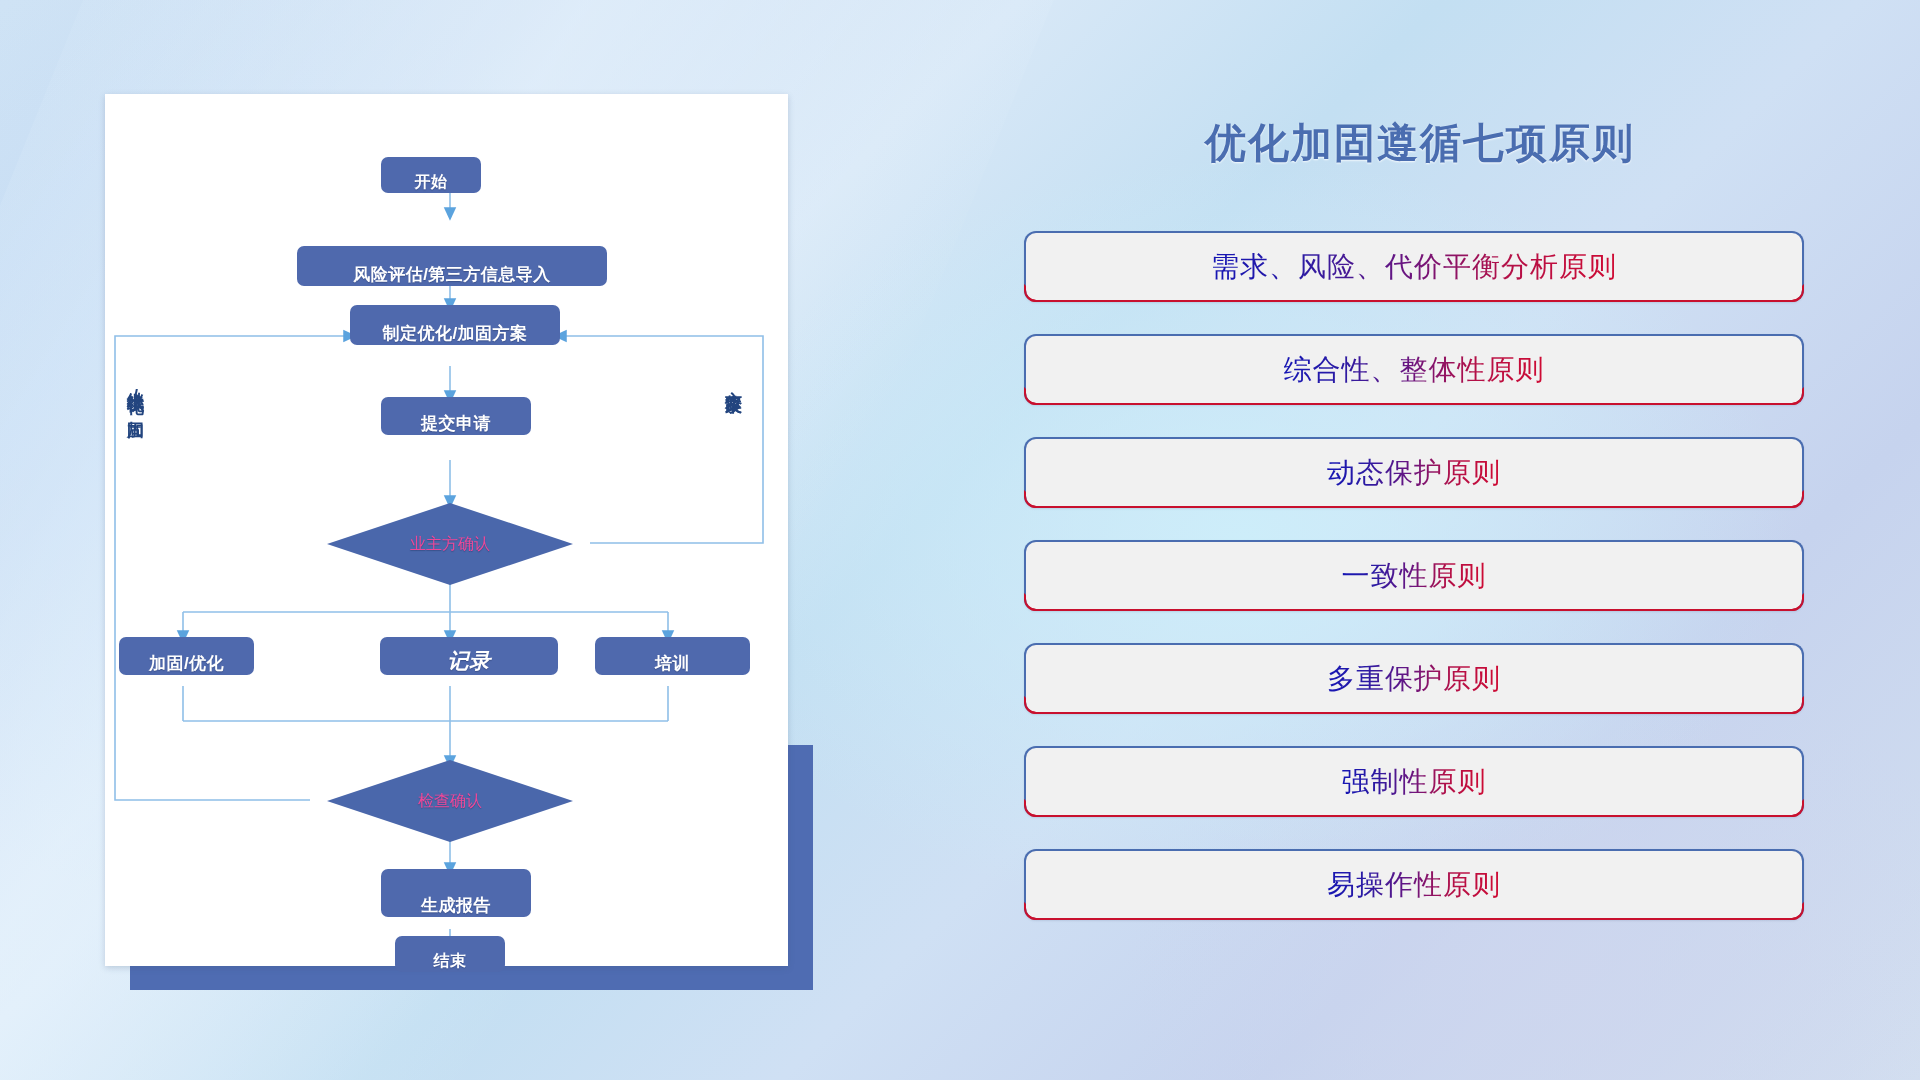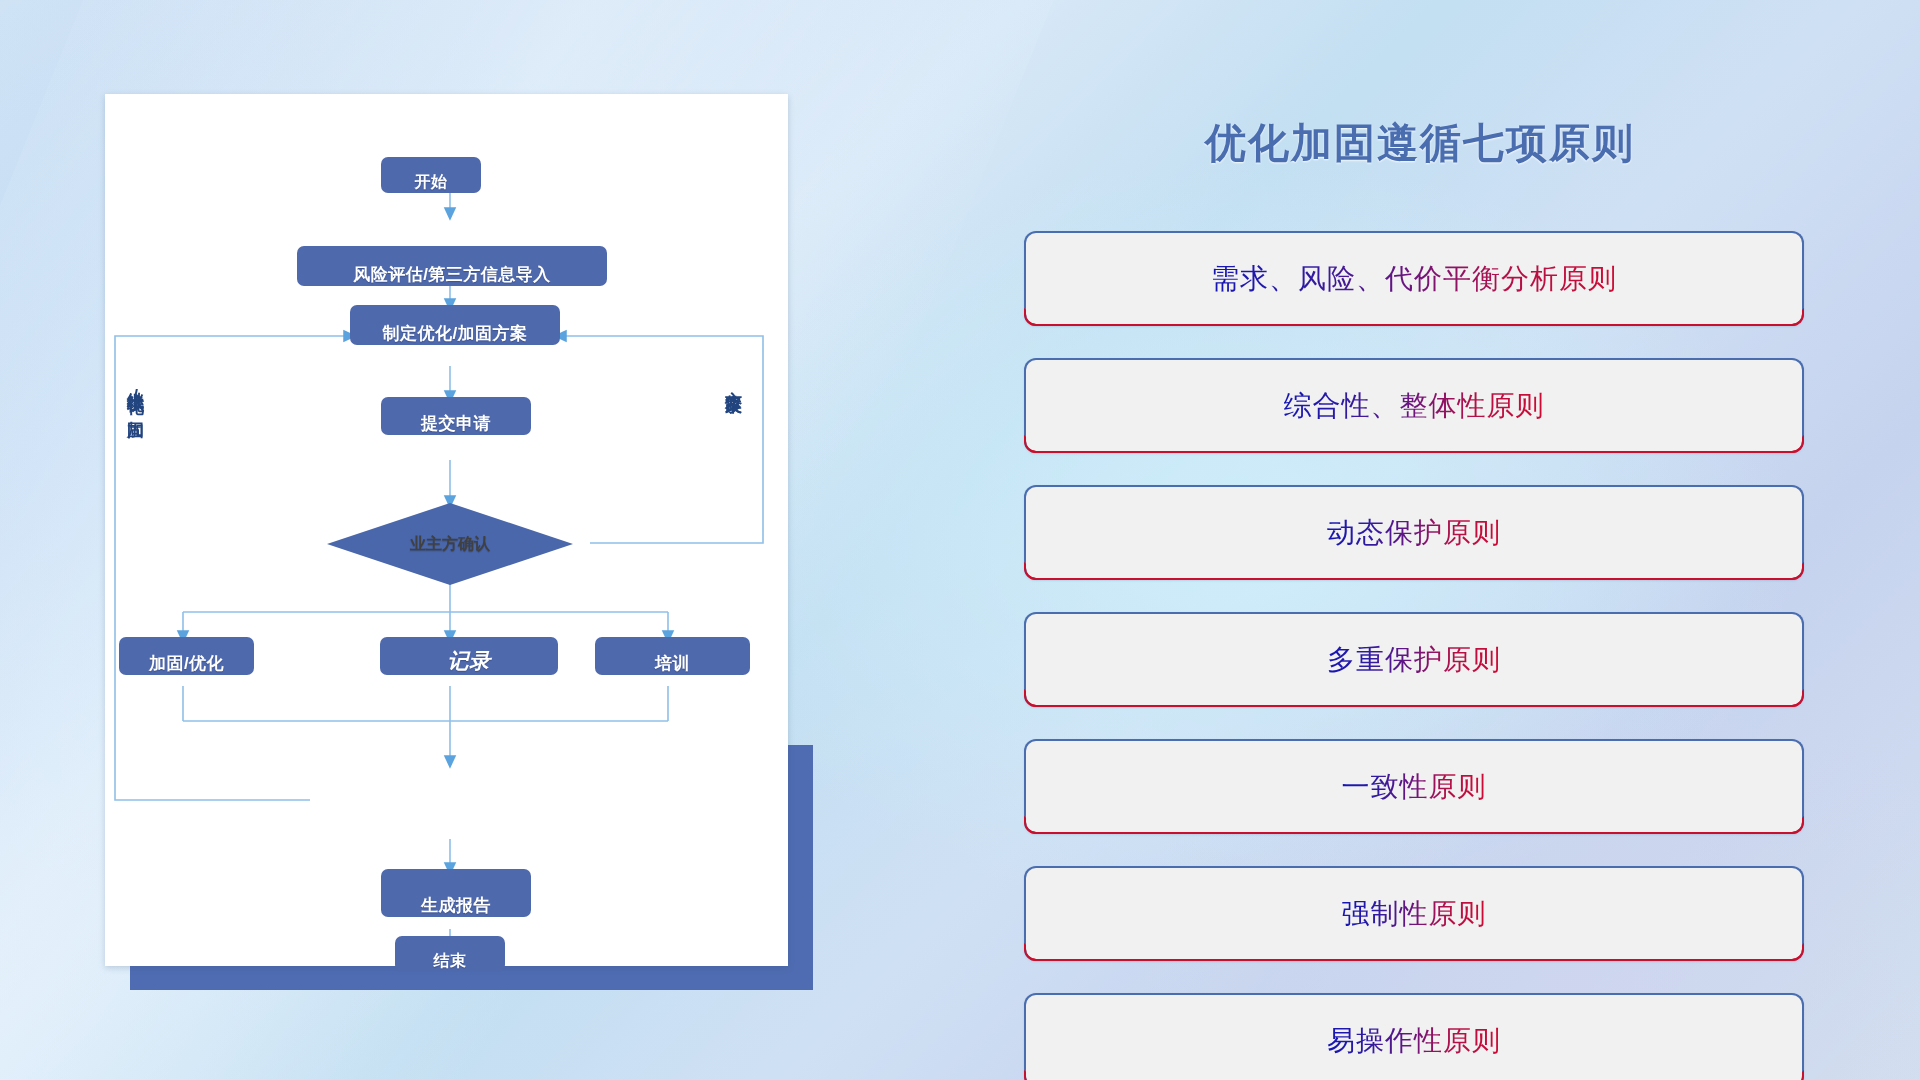--- a/index.html
+++ b/index.html
@@ -102,22 +102,22 @@
     justify-content: center;
   }
   .diamond-shape {
     position: absolute;
     inset: 0;
     background: #4a67ab;
     clip-path: polygon(50% 0%, 100% 50%, 50% 100%, 0% 50%);
   }
   .diamond-label {
     position: relative;
-    color: #404040;
-    font-weight: bold;
+    color: #ec4899;
+    font-weight: normal;
     font-size: 16px;
     text-shadow: 0 1px 1px rgba(25,40,80,0.35);
     white-space: nowrap;
   }
 
   .vlabel {
     position: absolute;
     writing-mode: vertical-rl;
     text-orientation: upright;
     color: #23457f;
@@ -143,21 +143,21 @@
 
   .pill-list {
     position: absolute;
     left: 1024px;
     top: 231px;
     width: 780px;
   }
   .pill {
     position: relative;
     box-sizing: border-box;
-    height: 95px;
+    height: 71px;
     margin-bottom: 32px;
     background: #f1f1f1;
     border-radius: 12px;
     border: 2px solid #4a6db0;
     border-bottom-color: #c8102e;
     display: flex;
     align-items: center;
     justify-content: center;
     box-shadow: 0 1px 2px rgba(90,110,150,0.18);
     text-align: center;
@@ -259,20 +259,24 @@
       </div>
 
       <div class="node" style="left:275px; top:543px; width:178px; height:38px; font-size:21px;font-style:italic;">
         <span>记录</span>
       </div>
 
       <div class="node" style="left:490px; top:543px; width:155px; height:38px; font-size:17px;">
         <span>培训</span>
       </div>
 
+      <div class="diamond-wrap" style="left:222px; top:666px; width:246px; height:82px;">
+        <div class="diamond-shape"></div>
+        <div class="diamond-label">检查确认</div>
+      </div>
 
       <div class="node" style="left:276px; top:775px; width:150px; height:48px; font-size:17px;">
         <span>生成报告</span>
       </div>
 
       <div class="node" style="left:290px; top:842px; width:110px; height:36px; font-size:16px;">
         <span>结束</span>
       </div>
 
       <div class="vlabel" style="left:22px; top:284px;">继续优化/加固</div>
@@ -292,28 +296,28 @@
 
     <div class="pill">
       <span class="pill-text">综合性、整体性原则</span>
     </div>
 
     <div class="pill">
       <span class="pill-text">动态保护原则</span>
     </div>
 
     <div class="pill">
+      <span class="pill-text">一致性原则</span>
+    </div>
+
+    <div class="pill">
       <span class="pill-text">多重保护原则</span>
     </div>
 
     <div class="pill">
-      <span class="pill-text">一致性原则</span>
-    </div>
-
-    <div class="pill">
       <span class="pill-text">强制性原则</span>
     </div>
 
     <div class="pill">
       <span class="pill-text">易操作性原则</span>
     </div>
 
   </div>
 
 </div>

